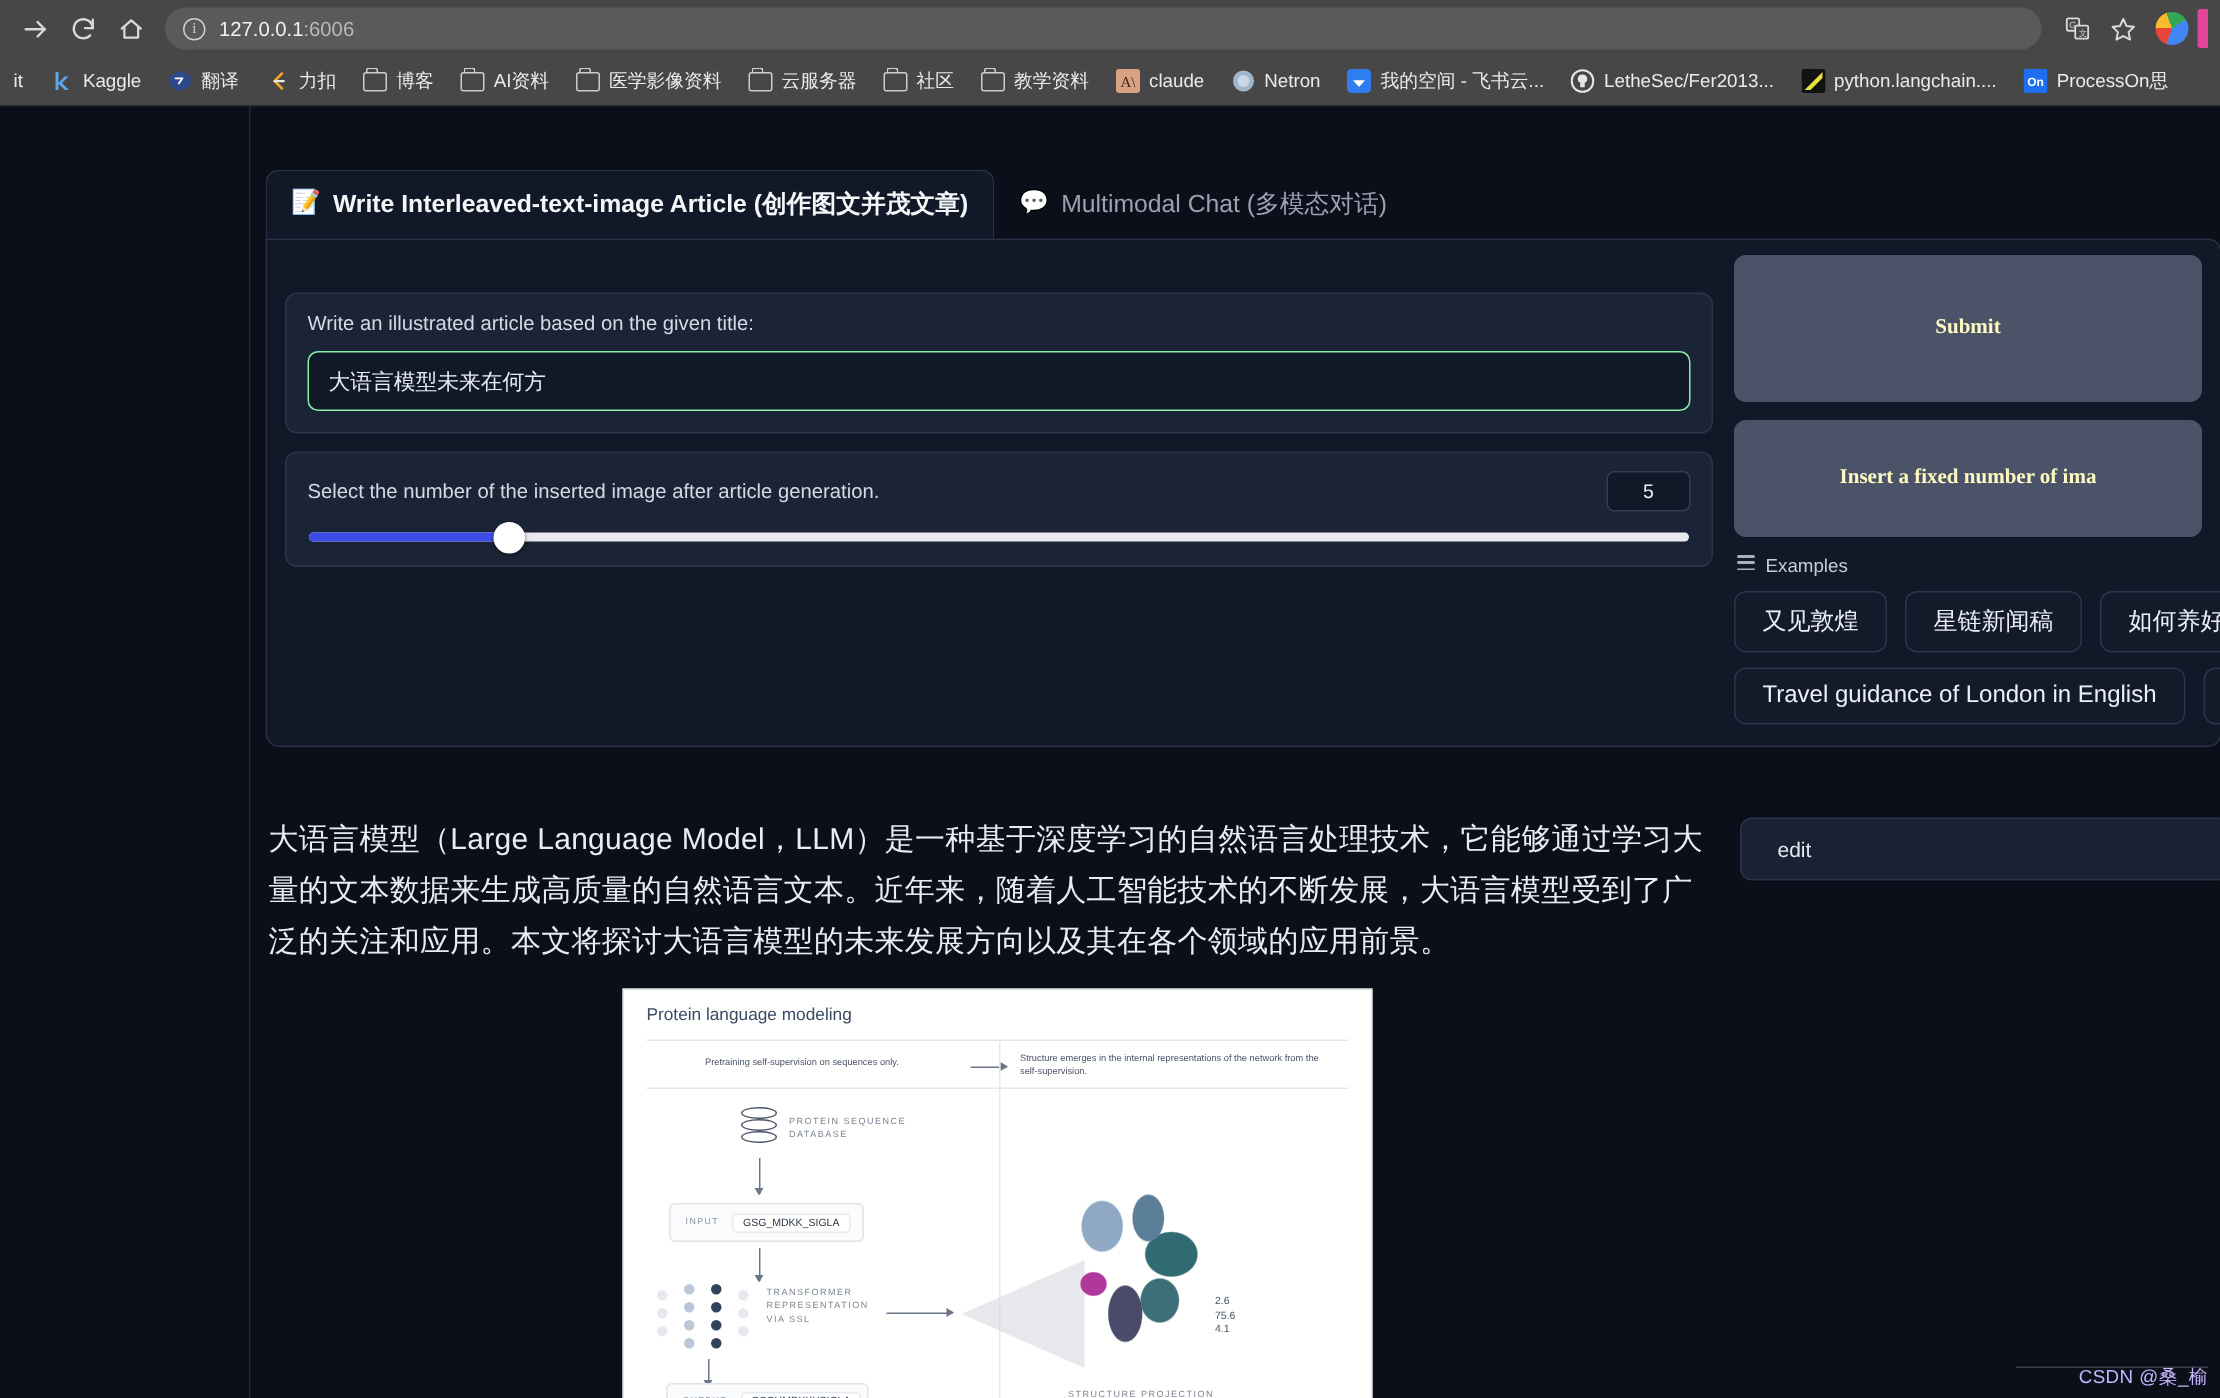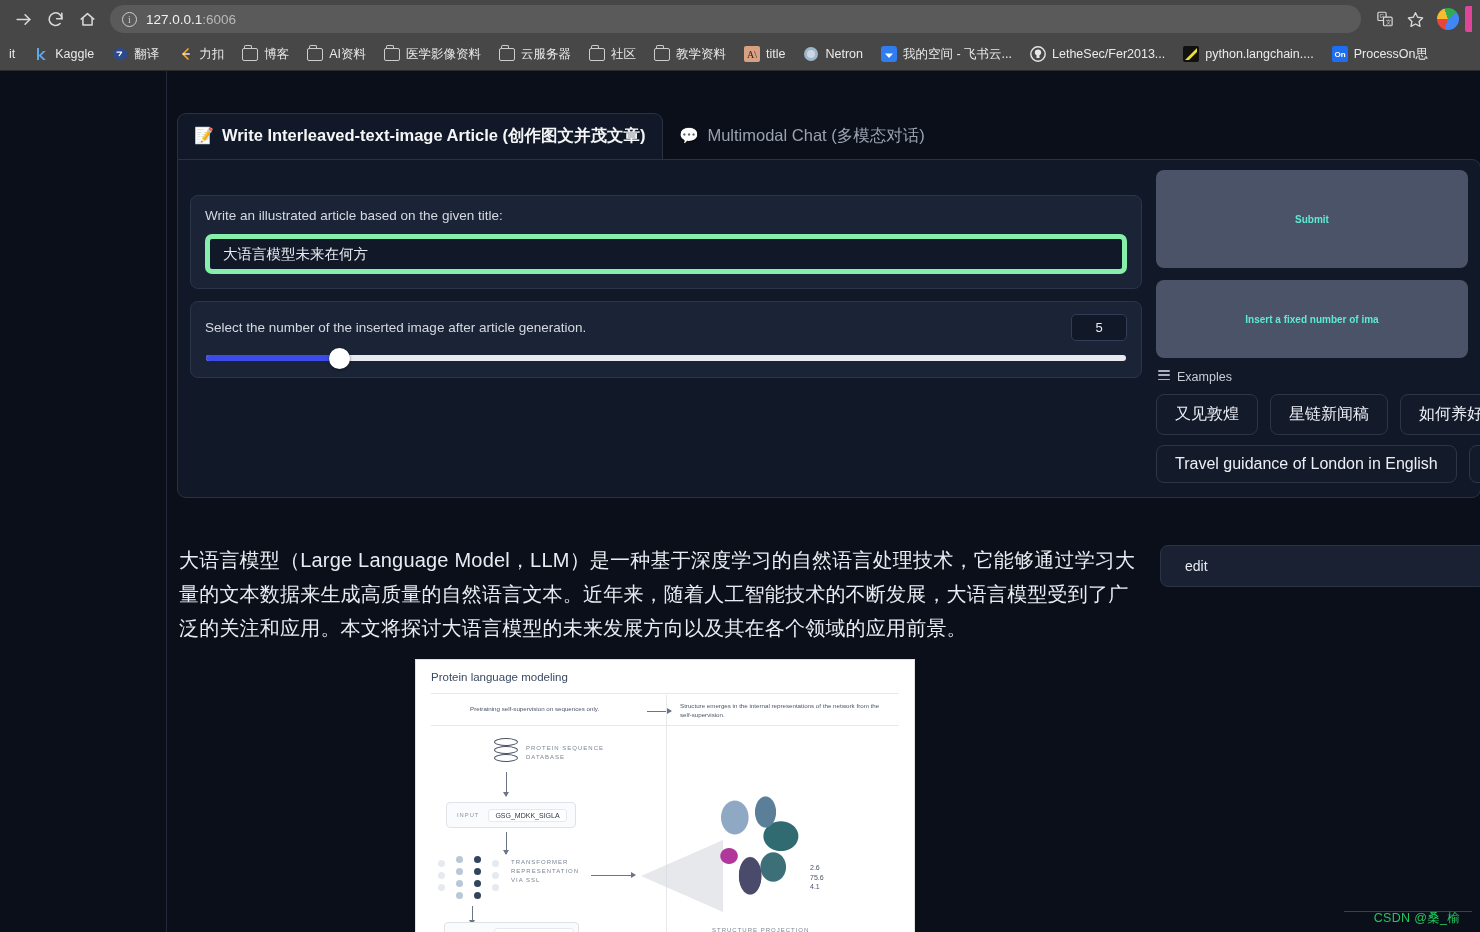--- a/index.html
+++ b/index.html
@@ -195,21 +195,21 @@
   }
   .block-label {
     font-size: 13.5px;
     color: #d4d9e2;
     margin-bottom: 11px;
   }
   #title-input {
     width: 100%;
     height: 40px;
     background: #111827;
-    border: 5px solid #86efac;
+    border: 1px solid #86efac;
     border-radius: 7px;
     color: #e9ecf2;
     font-size: 14.5px;
     padding: 0 13px;
     font-family: "Liberation Sans", sans-serif;
     outline: none;
   }
 
   #slider-head {
     display: flex;
@@ -267,30 +267,30 @@
     width: 0; height: 0;
     border-top: 7px solid transparent;
     border-bottom: 7px solid transparent;
     border-right: 10px solid #cfd5e0;
   }
 
   .big-btn {
     background: #4b5368;
     border: none;
     border-radius: 8px;
-    color: #5eead4;
-    font-size: 10px;
+    color: #fef9c3;
+    font-size: 14px;
     font-weight: 700;
     height: 98px;
     width: 100%;
     display: flex;
     align-items: center;
     justify-content: center;
     margin-bottom: 12px;
-    font-family: Liberation Sans, sans-serif;
+    font-family: Liberation Serif, serif;
     white-space: nowrap;
     overflow: hidden;
   }
   .big-btn.second { height: 78px; }
 
   #examples-head {
     display: flex;
     align-items: flex-start;
     gap: 7px;
     margin: 4px 0 10px 2px;
@@ -440,23 +440,23 @@
     border-right: 82px solid rgba(210,213,218,.55);
   }
   .fg-num {
     position: absolute; font-size: 7px; color: #4a5568; line-height: 9.5px;
     font-family: "Liberation Sans", sans-serif; text-align: left;
   }
 
   
   #watermark {
     position: absolute;
-    right: 20px; bottom: 6px;
+    right: 8px; bottom: 6px;
     font-size: 12.5px;
-    color: #22c55e;
+    color: #c4b5fd;
     letter-spacing: .3px;
   }
   #wm-rule {
     position: absolute;
     right: 8px; bottom: 21px;
     width: 128px; height: 1px;
     background: #39404f;
   }
 </style>
 </head>
@@ -558,21 +558,21 @@
     <div class="bm">
       <span class="folder-ic"></span>
       <span class="bm-label">教学资料</span>
     </div>
 
     <div class="bm">
       <svg class="bm-ic" viewBox="0 0 16 16">
           <rect width="16" height="16" rx="2" fill="#d9a183"></rect>
           <text x="8" y="12" font-size="10" text-anchor="middle" fill="#3a2418" font-family="Liberation Serif">A\</text>
         </svg>
-      <span class="bm-label">title</span>
+      <span class="bm-label">claude</span>
     </div>
 
     <div class="bm">
       <svg class="bm-ic" viewBox="0 0 16 16">
           <circle cx="8" cy="8" r="7" fill="#9fb6c9"></circle>
           <circle cx="8" cy="8" r="4" fill="#c9d8e4"></circle>
         </svg>
       <span class="bm-label">Netron</span>
     </div>
 

